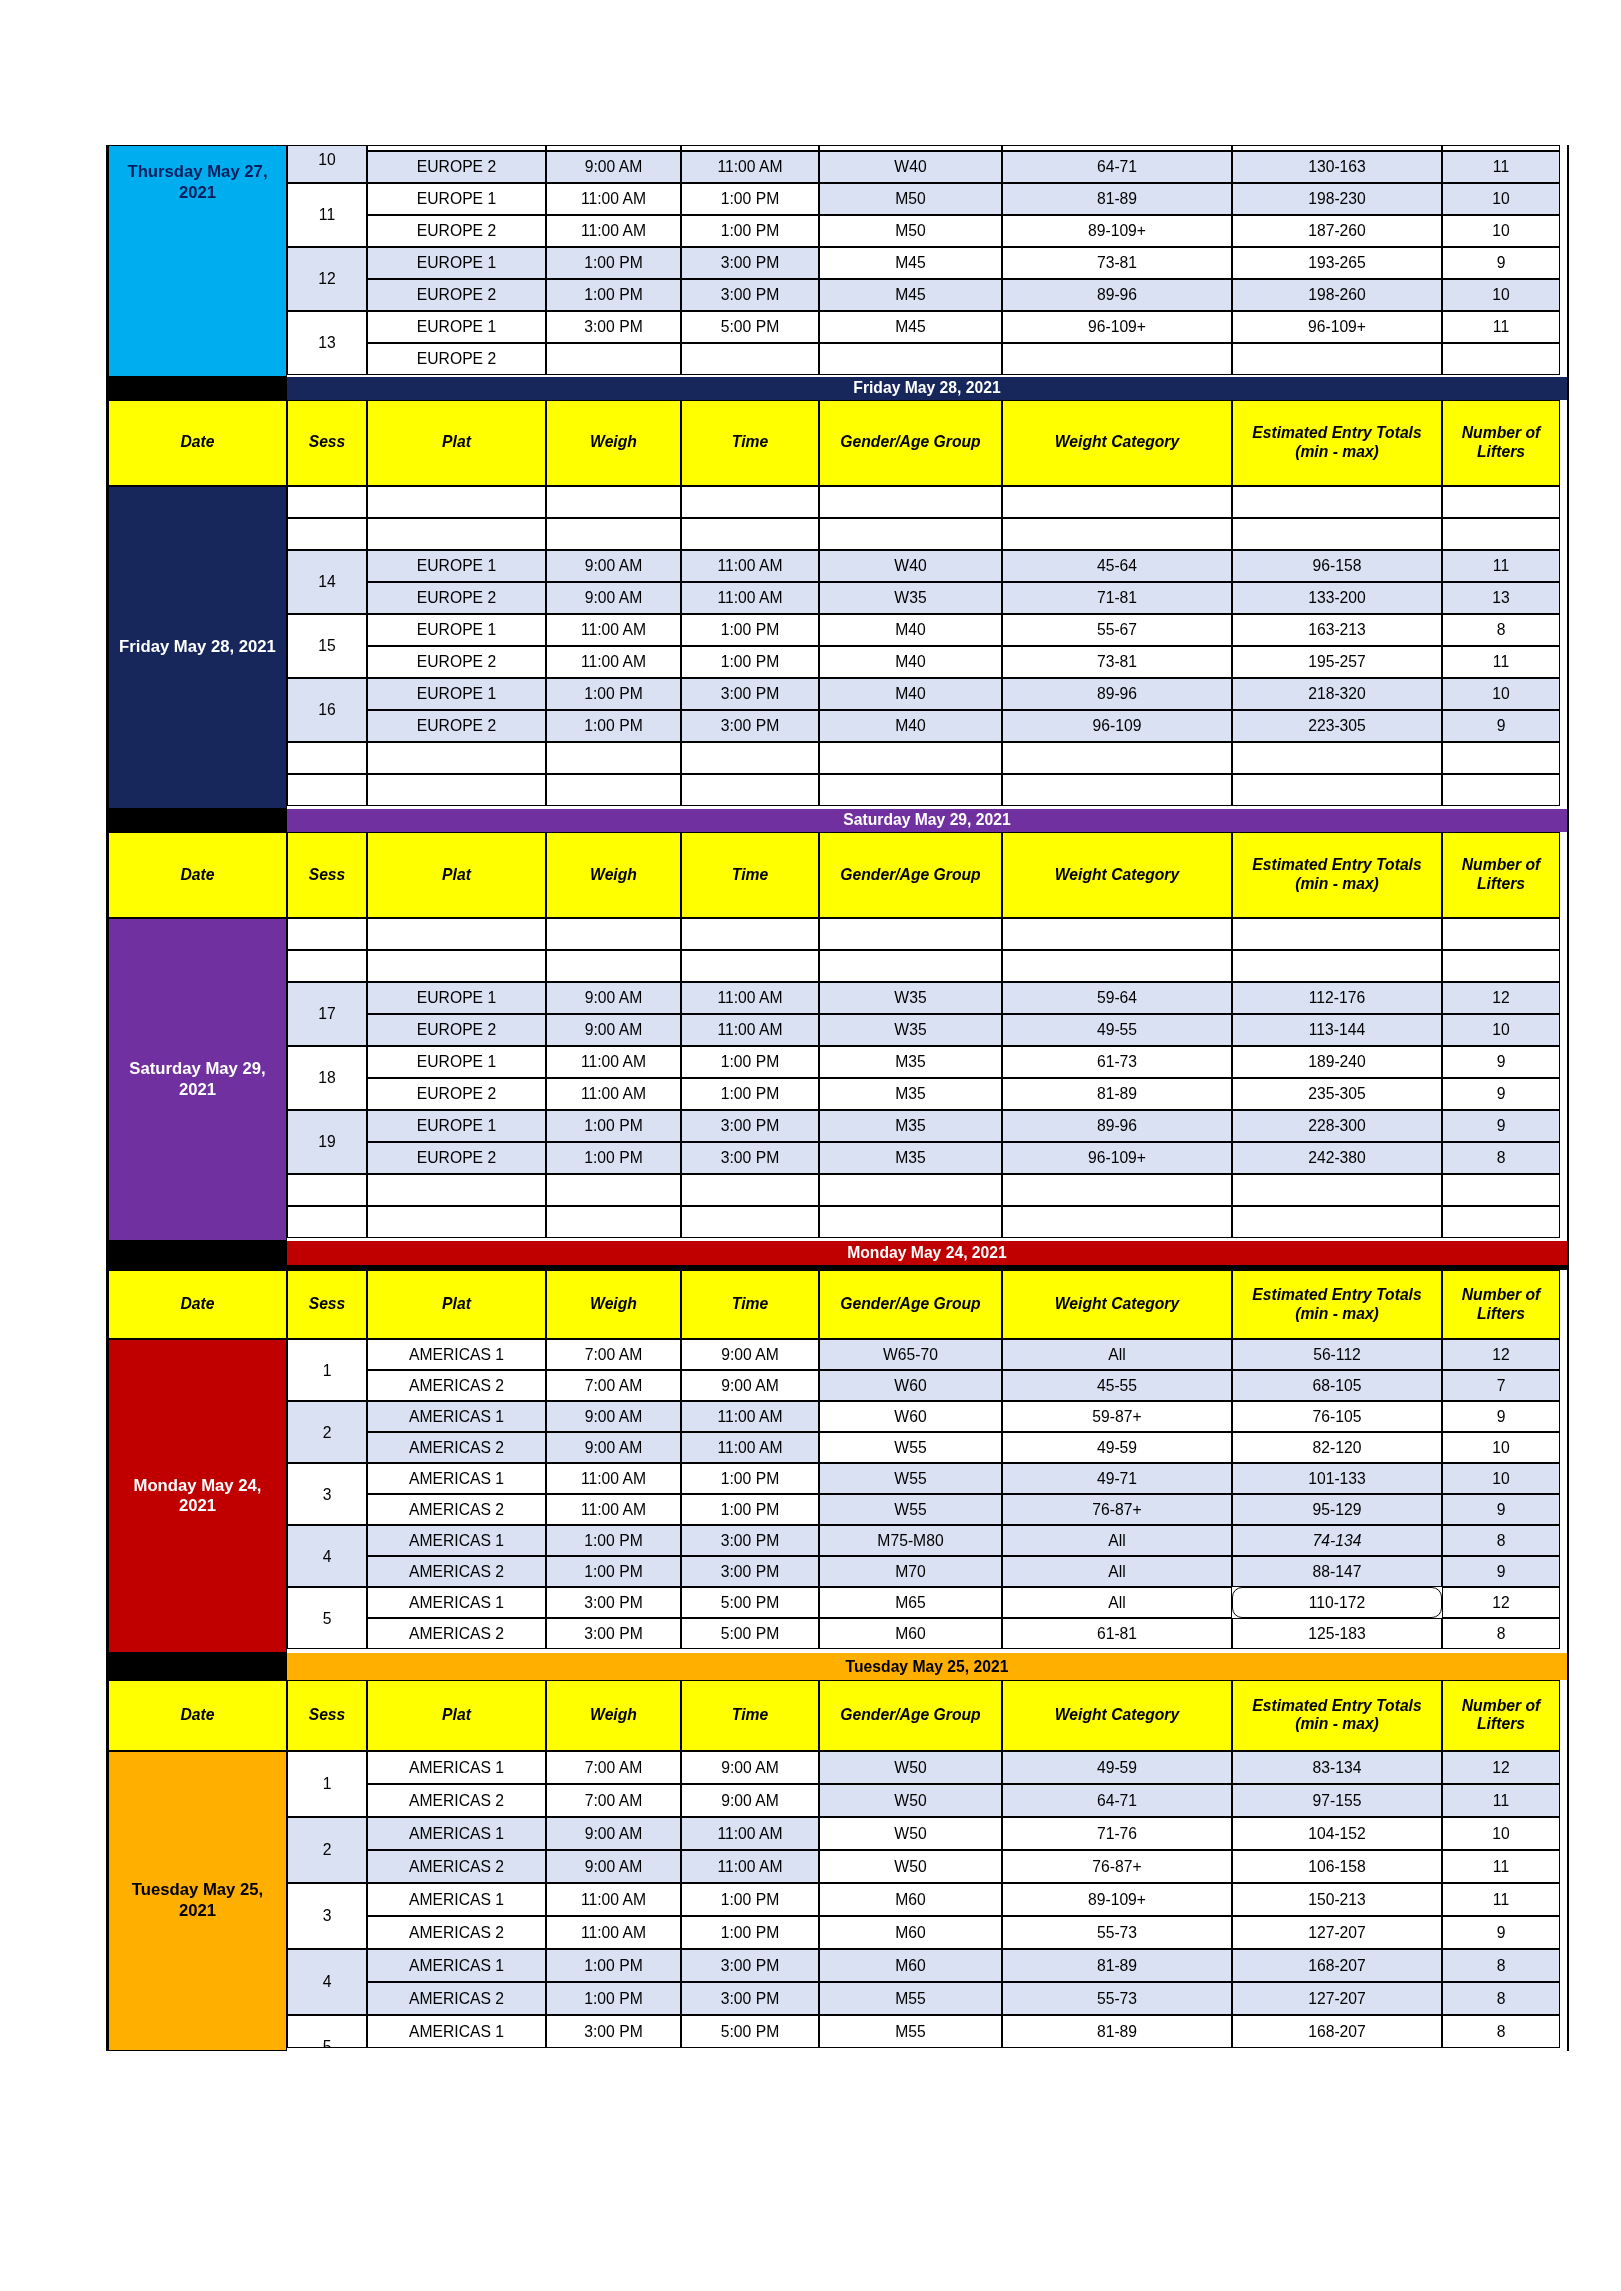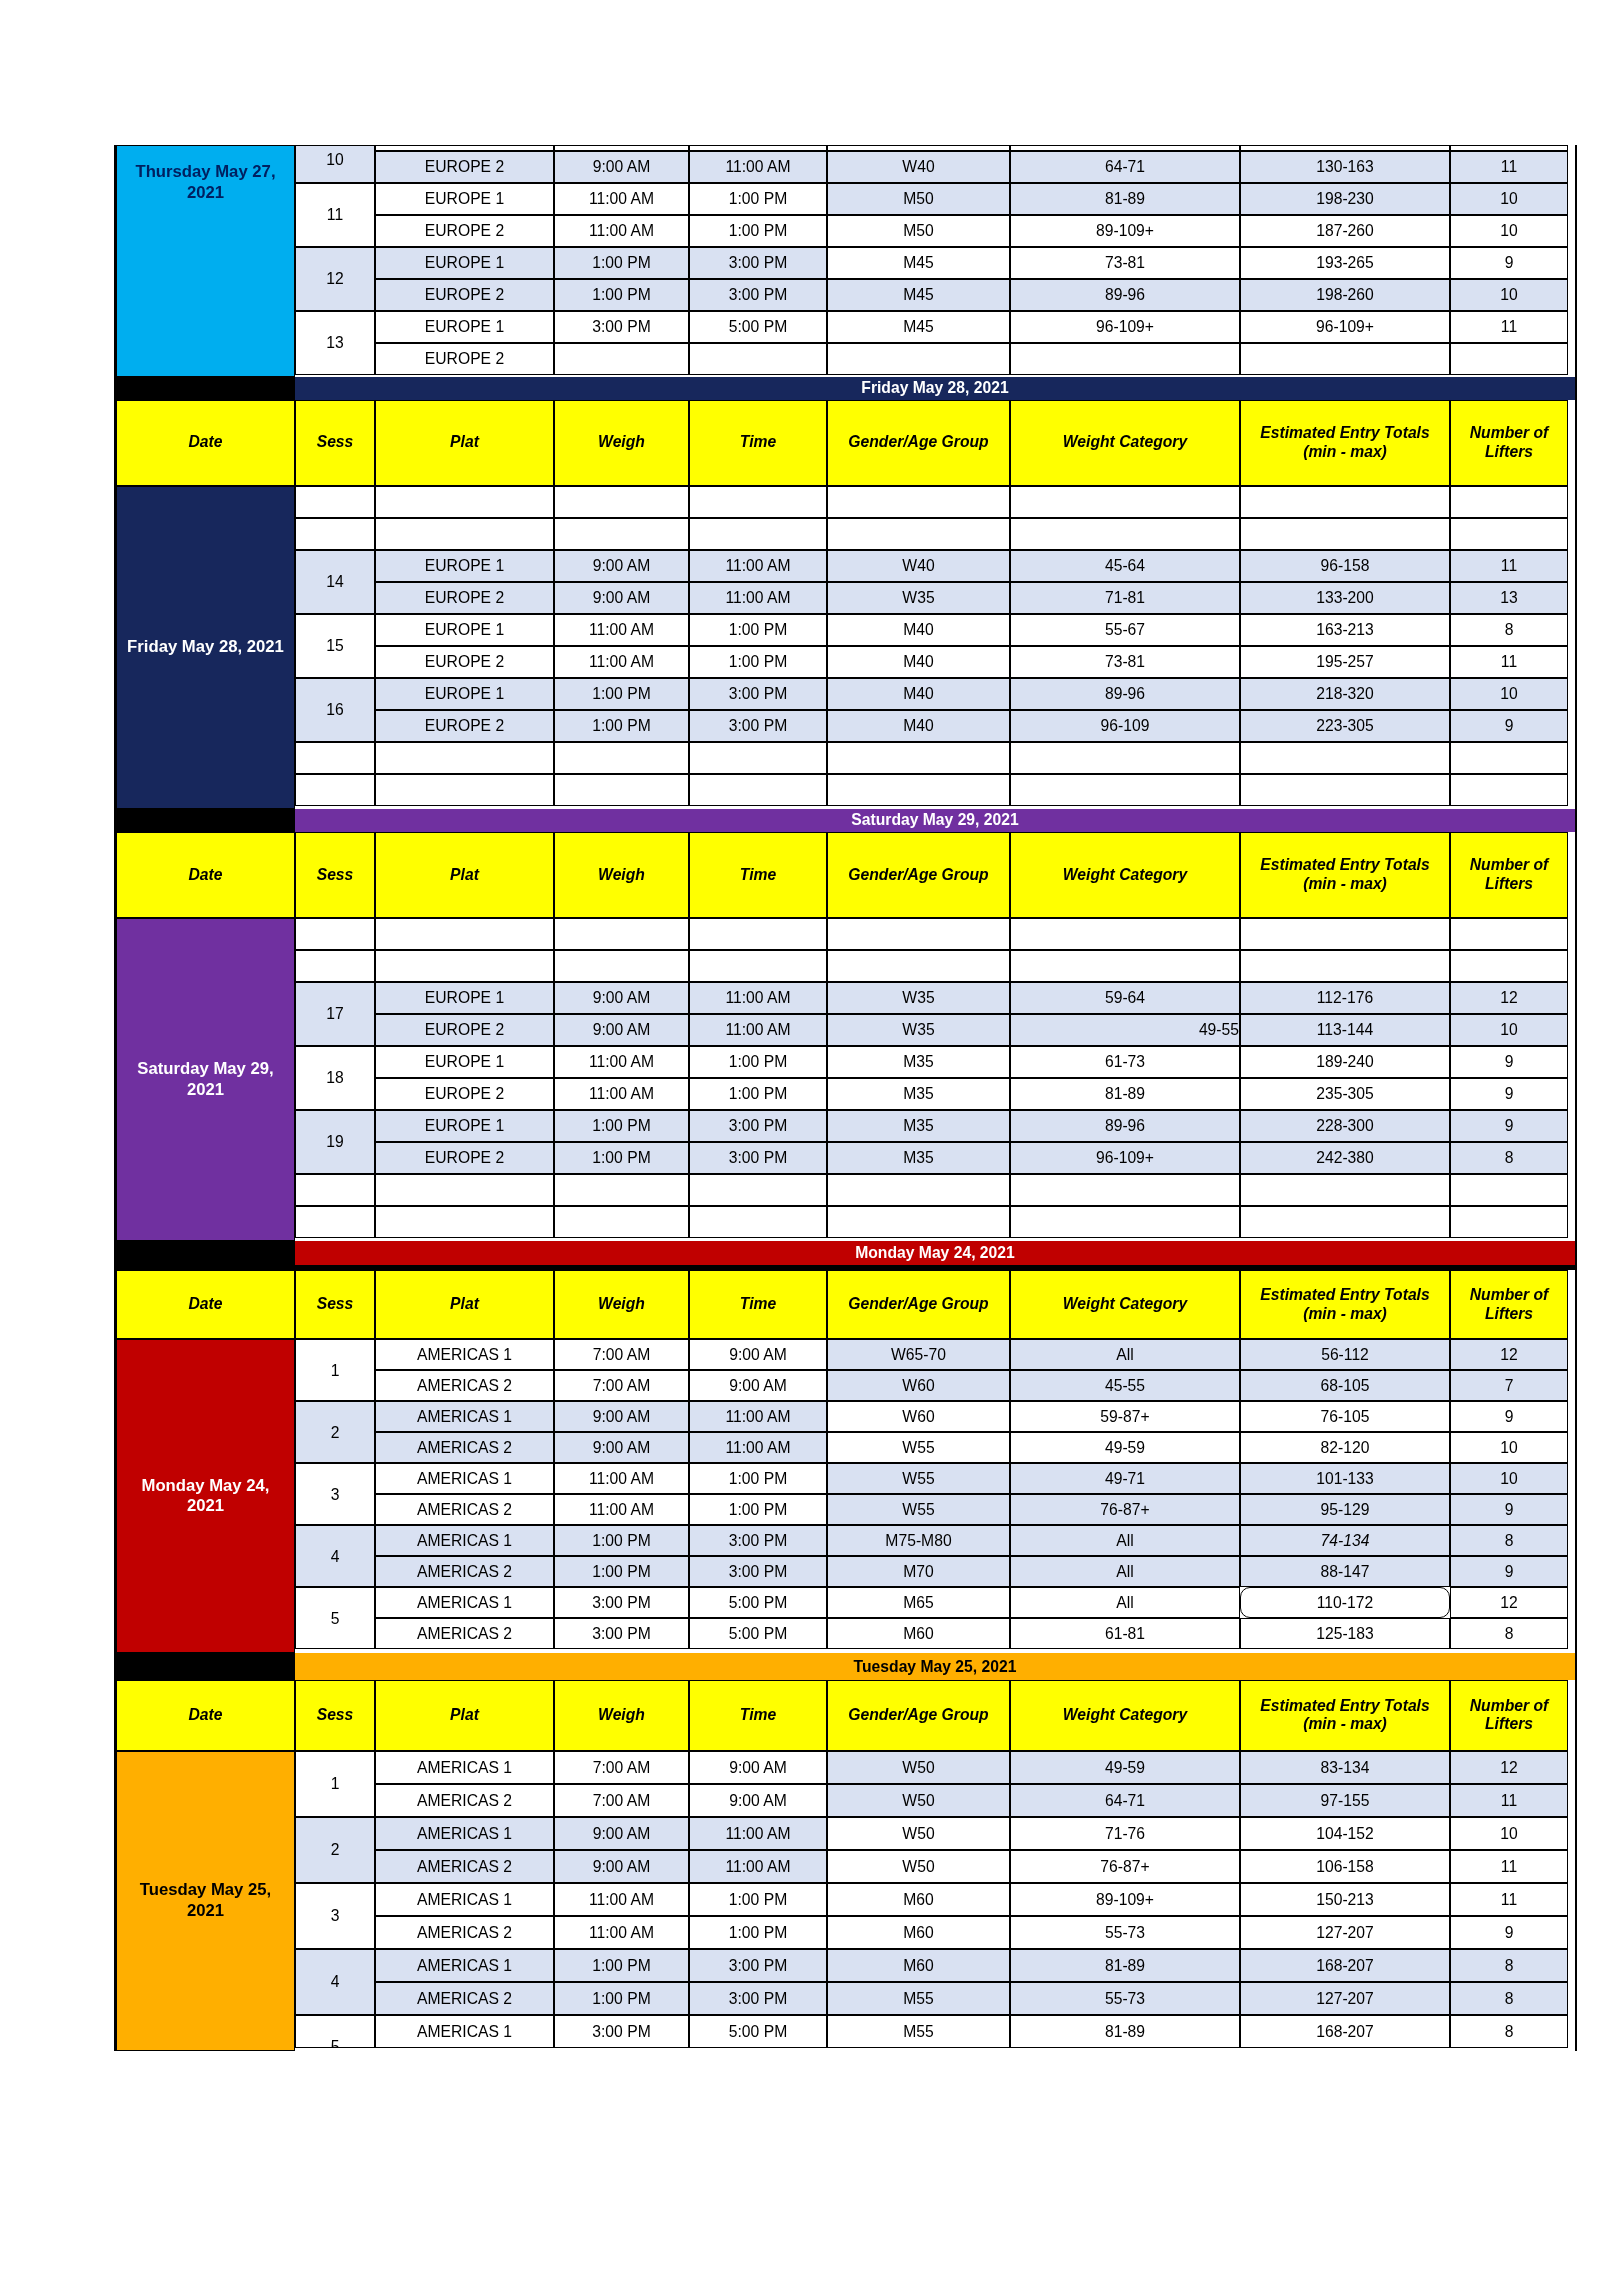--- a/index.html
+++ b/index.html
@@ -4,21 +4,20 @@
 <style>
   html,body{margin:0;padding:0;}
   body{
     width:1621px;height:2292px;position:relative;background:#ffffff;
     font-family:"Liberation Sans", sans-serif;color:#000;
   }
   .sched{
     position:absolute;left:106px;top:145px;width:1459px;
     border-left:2.9px solid #000;border-right:2.9px solid #000;
     background:#fff;
-    margin-left:8px;
   }
   .day-section{display:flex;}
   .date-col{
     flex:0 0 179px;width:179px;box-sizing:border-box;border:1px solid #000;
     display:flex;align-items:center;justify-content:center;text-align:center;
     font-weight:bold;font-size:16.7px;line-height:1.25;padding:3.9px;overflow:hidden;
   }
   .date-col.vtop{align-items:flex-start;padding-top:15.7px;}
   .day-grid{display:grid;grid-template-columns:80px 179px 135px 138px 183px 230px 210px 118px;flex:1 1 auto;}
   .cell{
@@ -467,21 +466,21 @@
         </div>
         <div class="cell shade" style="grid-area: 4 / 3;">
           <span>9:00 AM</span>
         </div>
         <div class="cell shade" style="grid-area: 4 / 4;">
           <span>11:00 AM</span>
         </div>
         <div class="cell shade" style="grid-area: 4 / 5;">
           <span>W35</span>
         </div>
-        <div class="cell shade" style="grid-area: 4 / 6; justify-content: flex-end;">
+        <div class="cell shade" style="grid-area: 4 / 6;">
           <span>49-55</span>
         </div>
         <div class="cell shade" style="grid-area: 4 / 7;">
           <span>113-144</span>
         </div>
         <div class="cell shade" style="grid-area: 4 / 8;">
           <span>10</span>
         </div>
         <div class="cell" style="grid-area: 5 / 1 / span 2;">
           <span>18</span>

